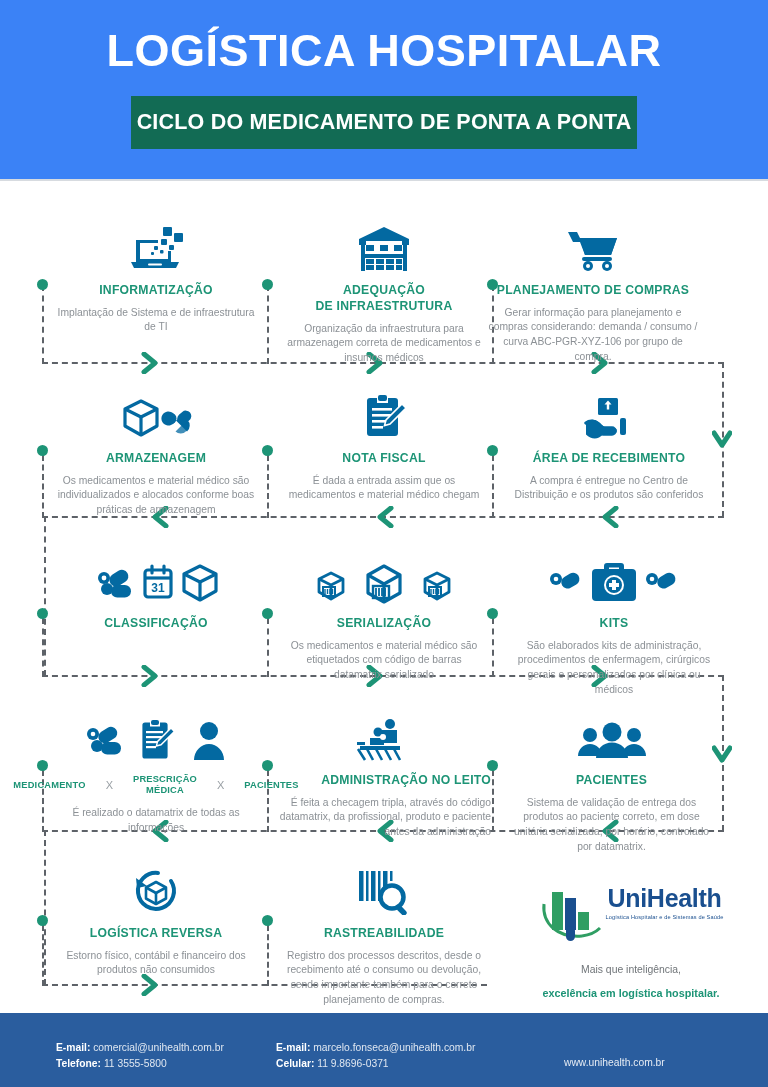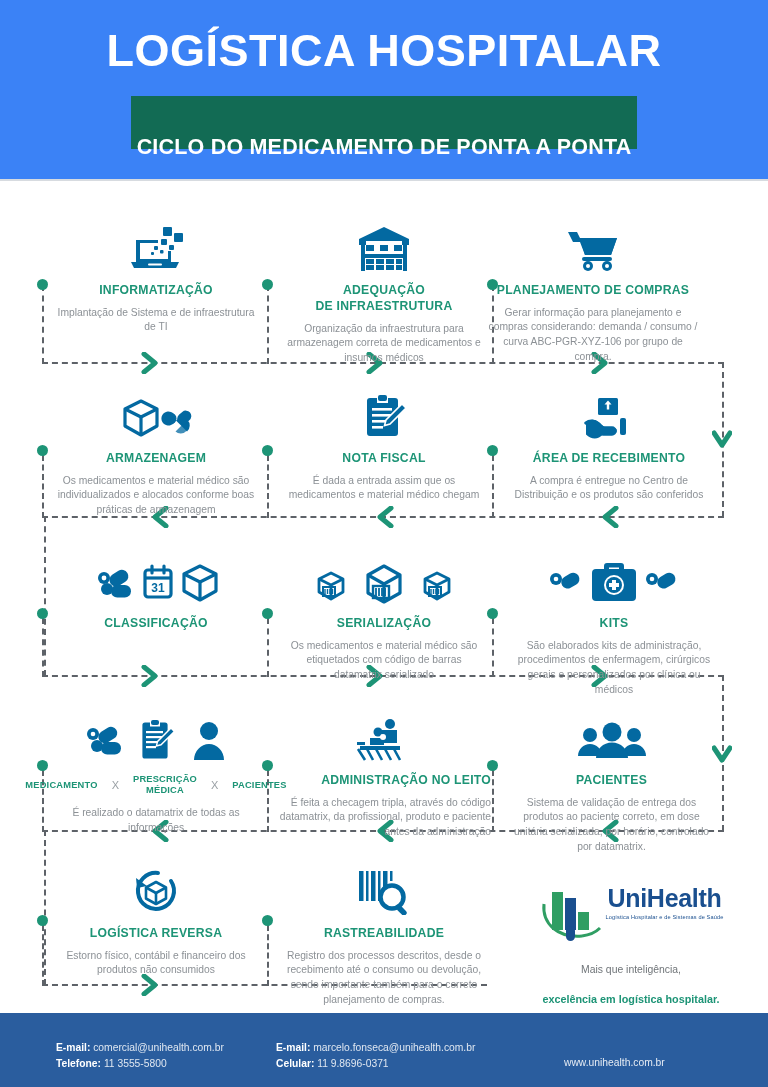--- a/index.html
+++ b/index.html
@@ -44,21 +44,20 @@
   .header-sub {
     position: absolute;
     left: 0; top: 0;
     width: 506px; height: 53px;
     line-height: 53px;
     text-align: center;
     color: #ffffff;
     font-size: 21.5px;
     font-weight: bold;
     letter-spacing: 0.2px;
-    margin-top: 25px;
   }
   .header-rule {
     position: absolute;
     left: 0; top: 179px;
     width: 768px; height: 2px;
     background: #d7dbe0;
   }
 
   
   .flowlayer { position: absolute; left: 0; top: 0; width: 768px; height: 1087px; pointer-events: none; }
@@ -107,21 +106,21 @@
     color: #8c9196;
     font-size: 10.3px;
     line-height: 1.42;
   }
 
   
   .formula {
     display: flex;
     align-items: center;
     justify-content: center;
-    gap: 14px;
+    gap: 20px;
     margin-top: 11px;
     height: 24px;
   }
   .formula .term {
     color: #1d9476;
     font-size: 9.3px;
     font-weight: bold;
     line-height: 1.18;
     letter-spacing: 0.2px;
   }
@@ -142,21 +141,21 @@
     line-height: 1;
   }
   .logo-tag {
     color: #1a4f8f;
     font-size: 5.6px;
     letter-spacing: 0.15px;
     margin-top: 3px;
     text-align: left;
   }
   .slogan1 { color: #6f7478; font-size: 10.4px; margin-top: 16px; }
-  .slogan2 { color: #1d9476; font-size: 10.8px; font-weight: bold; margin-top: 18px; }
+  .slogan2 { color: #1d9476; font-size: 10.8px; font-weight: bold; margin-top: 12px; }
 
   
   .footer {
     position: absolute;
     left: 0; top: 1013px;
     width: 768px; height: 74px;
     background: #2a5d9e;
   }
   .footer-col { position: absolute; color: #dfe7f1; font-size: 10.3px; line-height: 1.6; }
   .footer-col b { color: #ffffff; font-weight: bold; }

